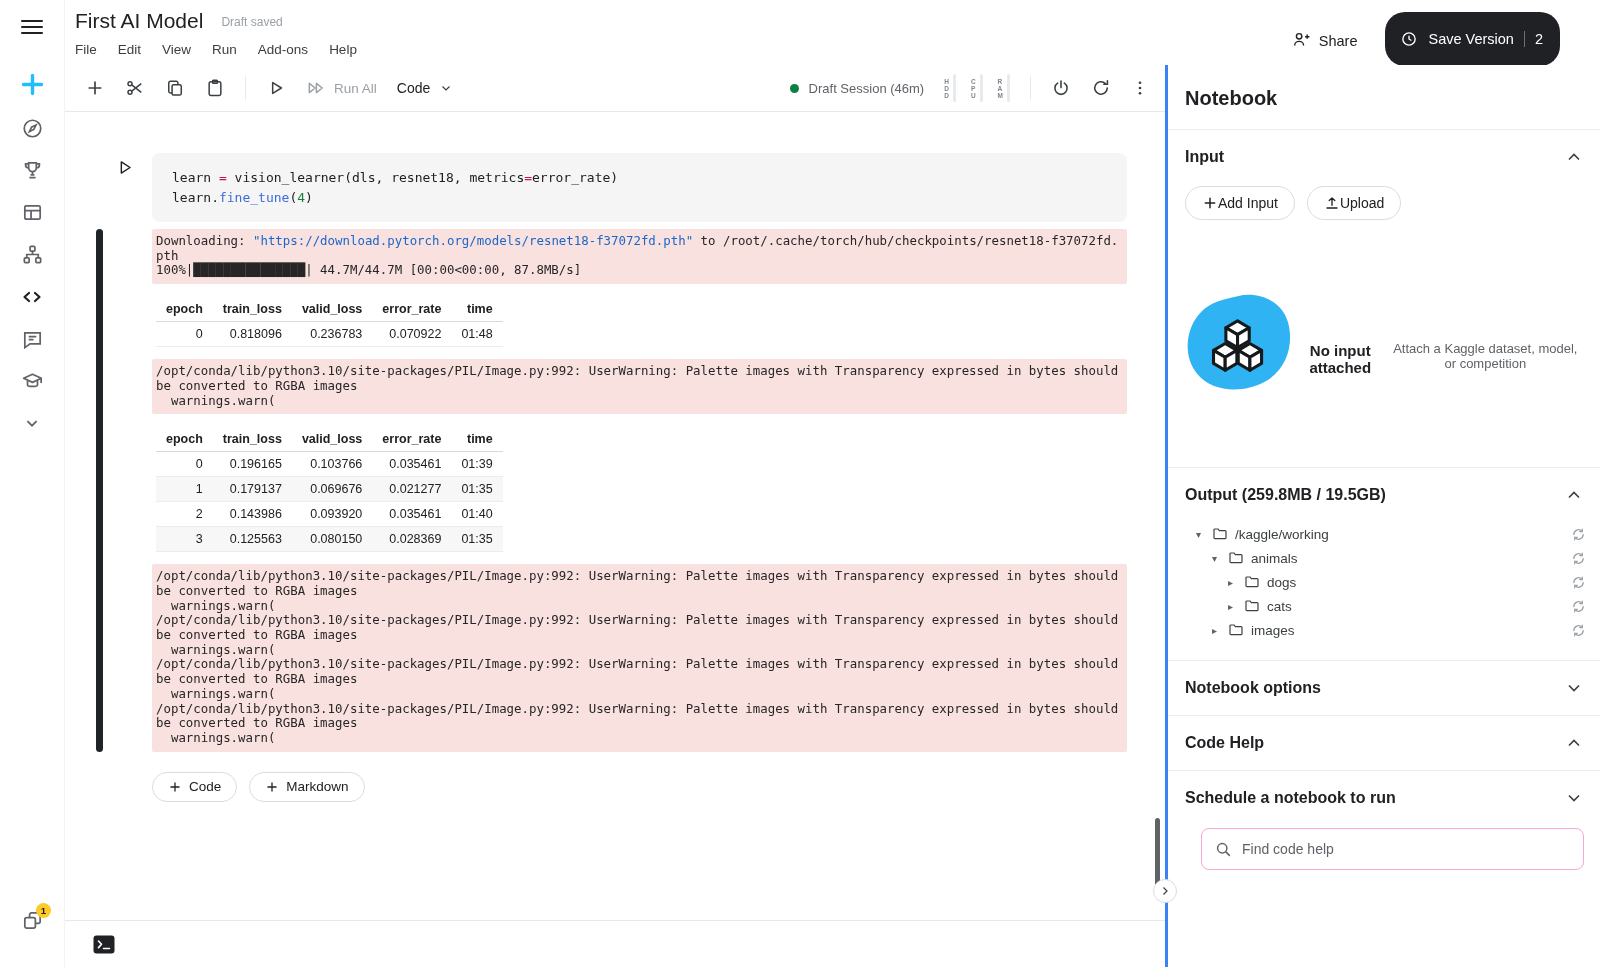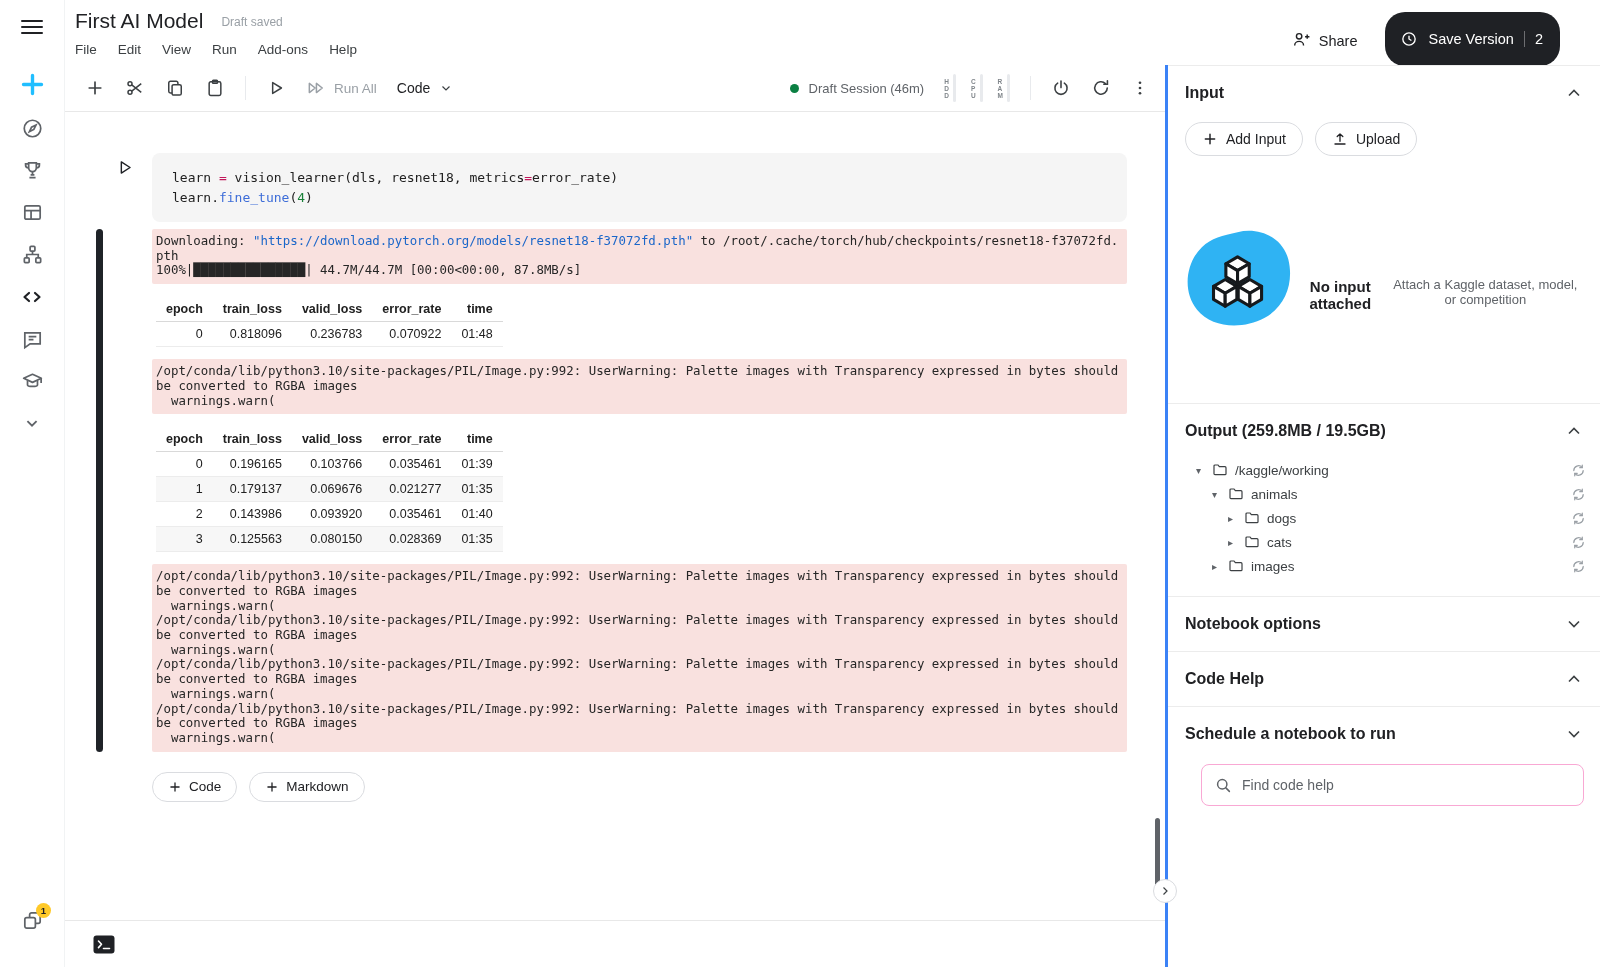--- a/index.html
+++ b/index.html
@@ -75,21 +75,21 @@
 
   
   .panel{grid-area:2/3/3/4;overflow:hidden;position:relative;background:#fff}
   .panel-title{font-size:20px;font-weight:700;margin:22px 17px 19px}
   .sec-row{display:flex;align-items:center;justify-content:space-between;padding:17px 16px 17px 17px;cursor:pointer}
   .sec-title{font-size:16px;font-weight:600;color:#202124}
   .bordered{border-top:1px solid #ECECEC}
   .pinput{border-top:1px solid #ECECEC}
   .poutput{border-top:1px solid #ECECEC;padding-bottom:18px}
   .pill-row{display:flex;gap:12px;padding:2px 17px 0}
-  .pill{display:flex;align-items:center;gap:8px;height:34px;padding:0 16px;border:1px solid #DADCE0;border-radius:18px;background:#fff;font-size:14px;font-weight:500;color:#202124}
+  .pill{display:flex;align-items:center;height:34px;padding:0 16px;border:1px solid #DADCE0;border-radius:18px;background:#fff;font-size:14px;font-weight:500;color:#202124}
   .empty{display:flex;flex-direction:row;align-items:center;padding:56px 16px 56px;text-align:center}
   .empty-title{font-size:15px;font-weight:700;margin-top:30px}
   .empty-cap{font-size:13px;color:#5F6368;margin-top:24px}
   .tree-row{display:flex;align-items:center;height:24px;padding-right:14px;font-size:13.5px;color:#3C4043;cursor:pointer}
   .tri{width:16px;font-size:10px;color:#5F6368}
   .foldico{margin-right:7px;display:flex}
   .tree-label{flex:1}
   .syncico{display:flex;cursor:pointer}
   .chev{display:flex}
   .searchbox{display:flex;align-items:center;gap:10px;margin:3px 16px 0 33px;height:42px;border:1px solid #f9a8d4;border-radius:8px;padding:0 12px;background:#fff}
@@ -437,20 +437,21 @@
 
     <div class="scroll-thumb"></div>
     <button class="handle">
       <svg width="12" height="12" viewBox="0 0 24 24" fill="none" stroke="#3C4043" stroke-width="2.4">
           <path d="M9 5l7 7-7 7"></path>
         </svg>
     </button>
   </section>
 
   <aside class="panel">
+    <h2 class="panel-title">Notebook</h2>
 
     <section class="pinput">
       <div class="sec-row">
         <span class="sec-title">Input</span>
         <span class="chev">
           <svg width="20" height="20" viewBox="0 0 24 24" fill="none" stroke="#3C4043" stroke-width="2">
               <path d="M6 15l6-6 6 6"></path>
             </svg>
         </span>
       </div>

